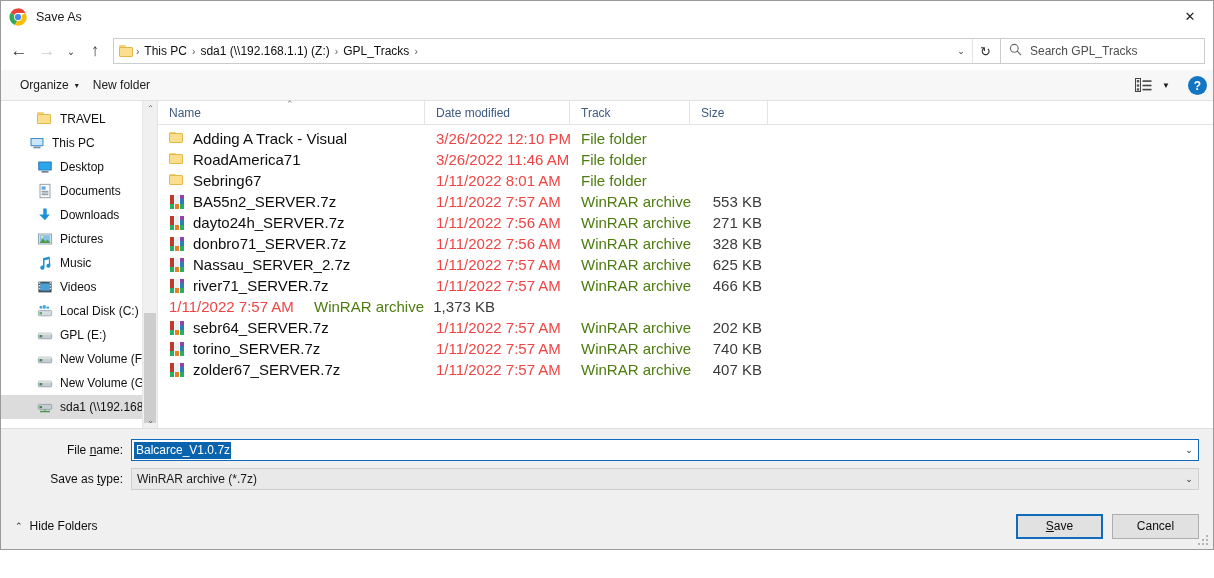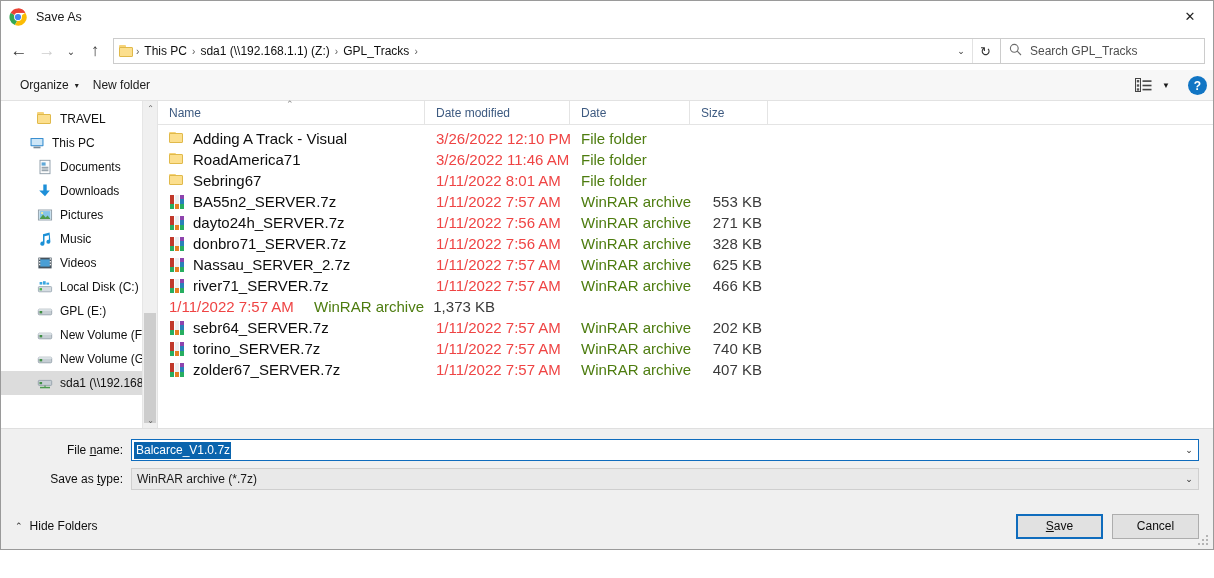--- a/index.html
+++ b/index.html
@@ -445,20 +445,28 @@
           <div class="navitem">
             <span class="ic"><svg width="16" height="16" viewBox="0 0 16 16">
                 <rect x="1.5" y="3" width="13" height="8.2" rx="0.6" fill="#3a8fd0"></rect>
                 <rect x="2.6" y="4" width="10.8" height="6.2" fill="#cde6f7"></rect>
                 <rect x="4.5" y="11.6" width="7" height="1.7" fill="#7a8a96"></rect>
               </svg></span>
             <span>This PC</span>
           </div>
           <div class="navitem indent">
             <span class="ic"><svg width="16" height="16" viewBox="0 0 16 16">
+                <rect x="1.2" y="2.6" width="13.6" height="9" rx="0.7" fill="#2f7fc0"></rect>
+                <rect x="2.4" y="3.7" width="11.2" height="6.8" fill="#2aa7ec"></rect>
+                <rect x="4.5" y="12" width="7" height="1.6" fill="#6e7d8a"></rect>
+              </svg></span>
+            <span>Desktop</span>
+          </div>
+          <div class="navitem indent">
+            <span class="ic"><svg width="16" height="16" viewBox="0 0 16 16">
                 <rect x="3" y="1.3" width="10" height="13.4" fill="#fbfbfb" stroke="#8a9aa6" stroke-width="0.9"></rect>
                 <rect x="4.6" y="3.4" width="4" height="3.2" fill="#5fa8d8"></rect>
                 <line x1="4.6" y1="8.3" x2="11.4" y2="8.3" stroke="#7f8f9b"></line>
                 <line x1="4.6" y1="10" x2="11.4" y2="10" stroke="#7f8f9b"></line>
                 <line x1="4.6" y1="11.7" x2="11.4" y2="11.7" stroke="#7f8f9b"></line>
               </svg></span>
             <span>Documents</span>
           </div>
           <div class="navitem indent">
             <span class="ic"><svg width="16" height="16" viewBox="0 0 16 16">
@@ -548,21 +556,21 @@
     <div class="filepane">
       <div class="colhdr">
         <div class="ch c-name">
           <span>Name</span>
           <span class="sortmark">⌃</span>
         </div>
         <div class="ch c-date">
           <span>Date modified</span>
         </div>
         <div class="ch c-type">
-          <span>Date</span>
+          <span>Track</span>
         </div>
         <div class="ch c-size">
           <span>Size</span>
         </div>
       </div>
       <div class="rows">
           <div class="row">
             <div class="cell-name">
               <span class="fic">
                 <div class="folder-ic">

